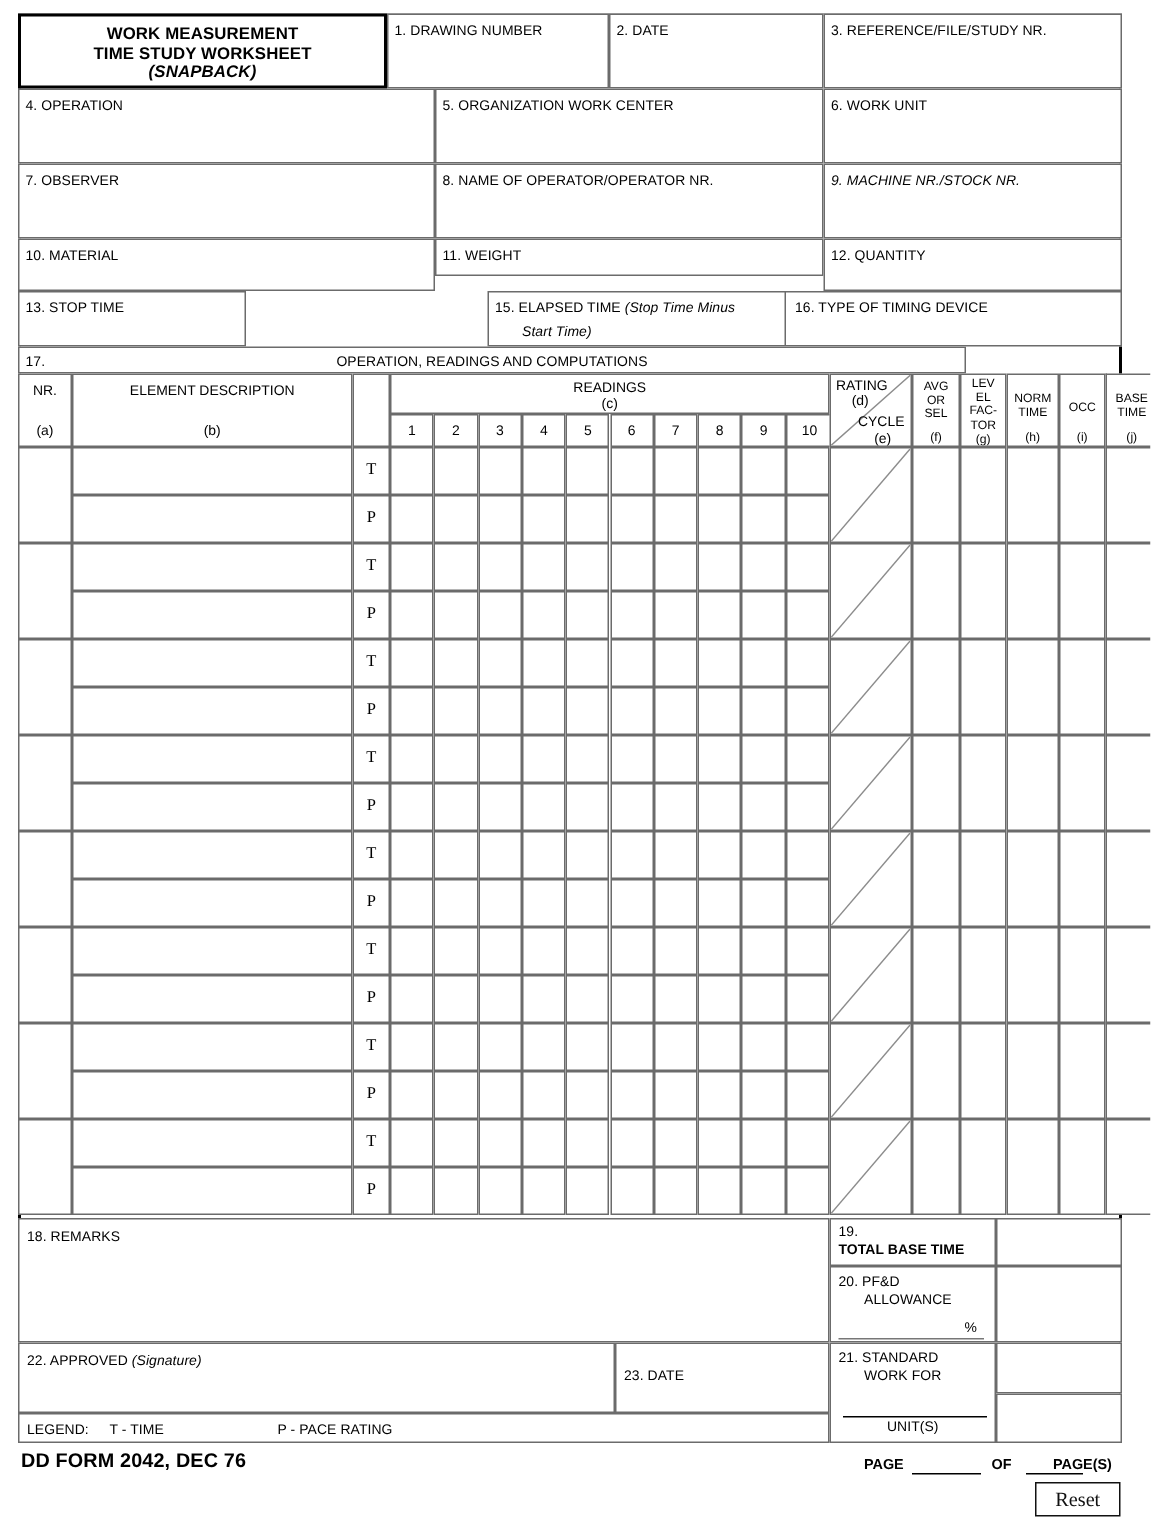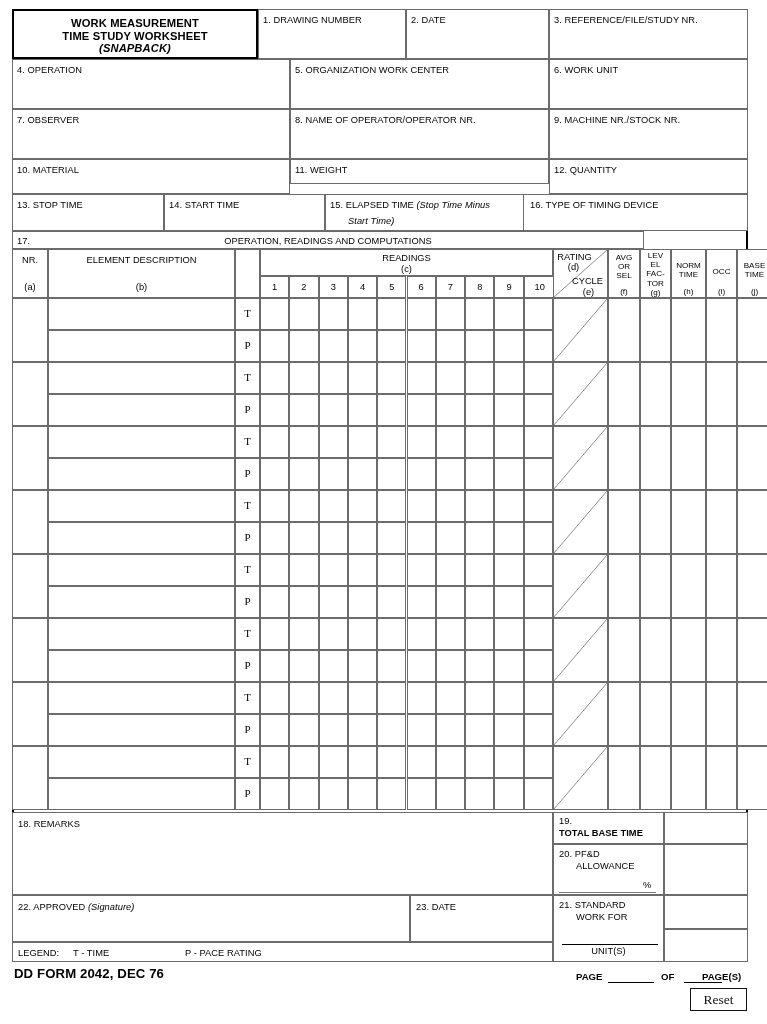--- a/index.html
+++ b/index.html
@@ -164,38 +164,35 @@
     <div class="lbl" style="left:4px; top:5px;">6. WORK UNIT</div>
   </div>
 
   <div class="cell" style="left:12px; top:109px; width:278px; height:50px;">
     <div class="lbl" style="left:4px; top:5px;">7. OBSERVER</div>
   </div>
   <div class="cell" style="left:290px; top:109px; width:259px; height:50px;">
     <div class="lbl" style="left:4px; top:5px;">8. NAME OF OPERATOR/OPERATOR NR.</div>
   </div>
   <div class="cell" style="left:549px; top:109px; width:199px; height:50px;">
-    <div class="lbl" style="left:4px; top:5px;">9. MACHINE NR./STOCK NR.</div>
+    <div class="lbl" style="left:4px; top:5px;font-style:italic;">9. MACHINE NR./STOCK NR.</div>
   </div>
 
   <div class="cell" style="left:12px; top:159px; width:278px; height:35px;">
     <div class="lbl" style="left:4px; top:5px;">10. MATERIAL</div>
   </div>
   <div class="cell" style="left:290px; top:159px; width:259px; height:25px;">
     <div class="lbl" style="left:4px; top:5px;">11. WEIGHT</div>
   </div>
   <div class="cell" style="left:549px; top:159px; width:199px; height:35px;">
     <div class="lbl" style="left:4px; top:5px;">12. QUANTITY</div>
   </div>
 
   <div class="cell" style="left:12px; top:194px; width:152px; height:37px;">
     <div class="lbl" style="left:4px; top:5px;">13. STOP TIME</div>
-  </div>
-  <div class="cell" style="left:164px; top:194px; width:161px; height:37px;">
-    <div class="lbl" style="left:4px; top:5px;">14. START TIME</div>
   </div>
 
   <div class="cell" style="left:325px; top:194px; width:199px; height:37px;">
     <div class="lbl" style="left:4px; top:5px;"><span>15. ELAPSED TIME </span><span class="italic" style="font-style:italic;">(Stop Time Minus</span></div>
     <div class="lbl italic" style="left:22px; top:21px;">Start Time)</div>
   </div>
   <div class="cell" style="left:524px; top:194px; width:224px; height:37px; border-left:none;">
     <div class="lbl" style="left:6px; top:5px;">16. TYPE OF TIMING DEVICE</div>
   </div>
 
@@ -627,21 +624,21 @@
     <div class="lbl" style="left:89px; top:35px;">%</div>
     <div class="rule" style="left:5px; top:47px; width:97px;"></div>
   </div>
   <div class="cell" style="left:664px; top:844px; width:84px; height:51px;"></div>
 
   <div class="cell" style="left:12px; top:895px; width:398px; height:47px;">
     <div class="lbl" style="left:5px; top:6px;"><span>22. APPROVED </span><span style="font-style:italic;">(Signature)</span></div>
   </div>
 
   <div class="cell" style="left:410px; top:895px; width:143px; height:47px;">
-    <div class="lbl" style="left:5px; top:6px;">23. DATE</div>
+    <div class="lbl" style="left:5px; top:16px;">23. DATE</div>
   </div>
 
   <div class="cell" style="left:553px; top:895px; width:111px; height:67px;">
     <div class="lbl" style="left:5px; top:4px;">21. STANDARD</div>
     <div class="lbl" style="left:22px; top:16px;">WORK FOR</div>
     <div class="rule-thin" style="left:8px; top:48px; width:96px;"></div>
     <div class="lbl" style="left:0; top:50px; width:100%; text-align:center;">UNIT(S)</div>
   </div>
   <div class="cell" style="left:664px; top:895px; width:84px; height:34px;"></div>
   <div class="cell" style="left:664px; top:929px; width:84px; height:33px;"></div>

